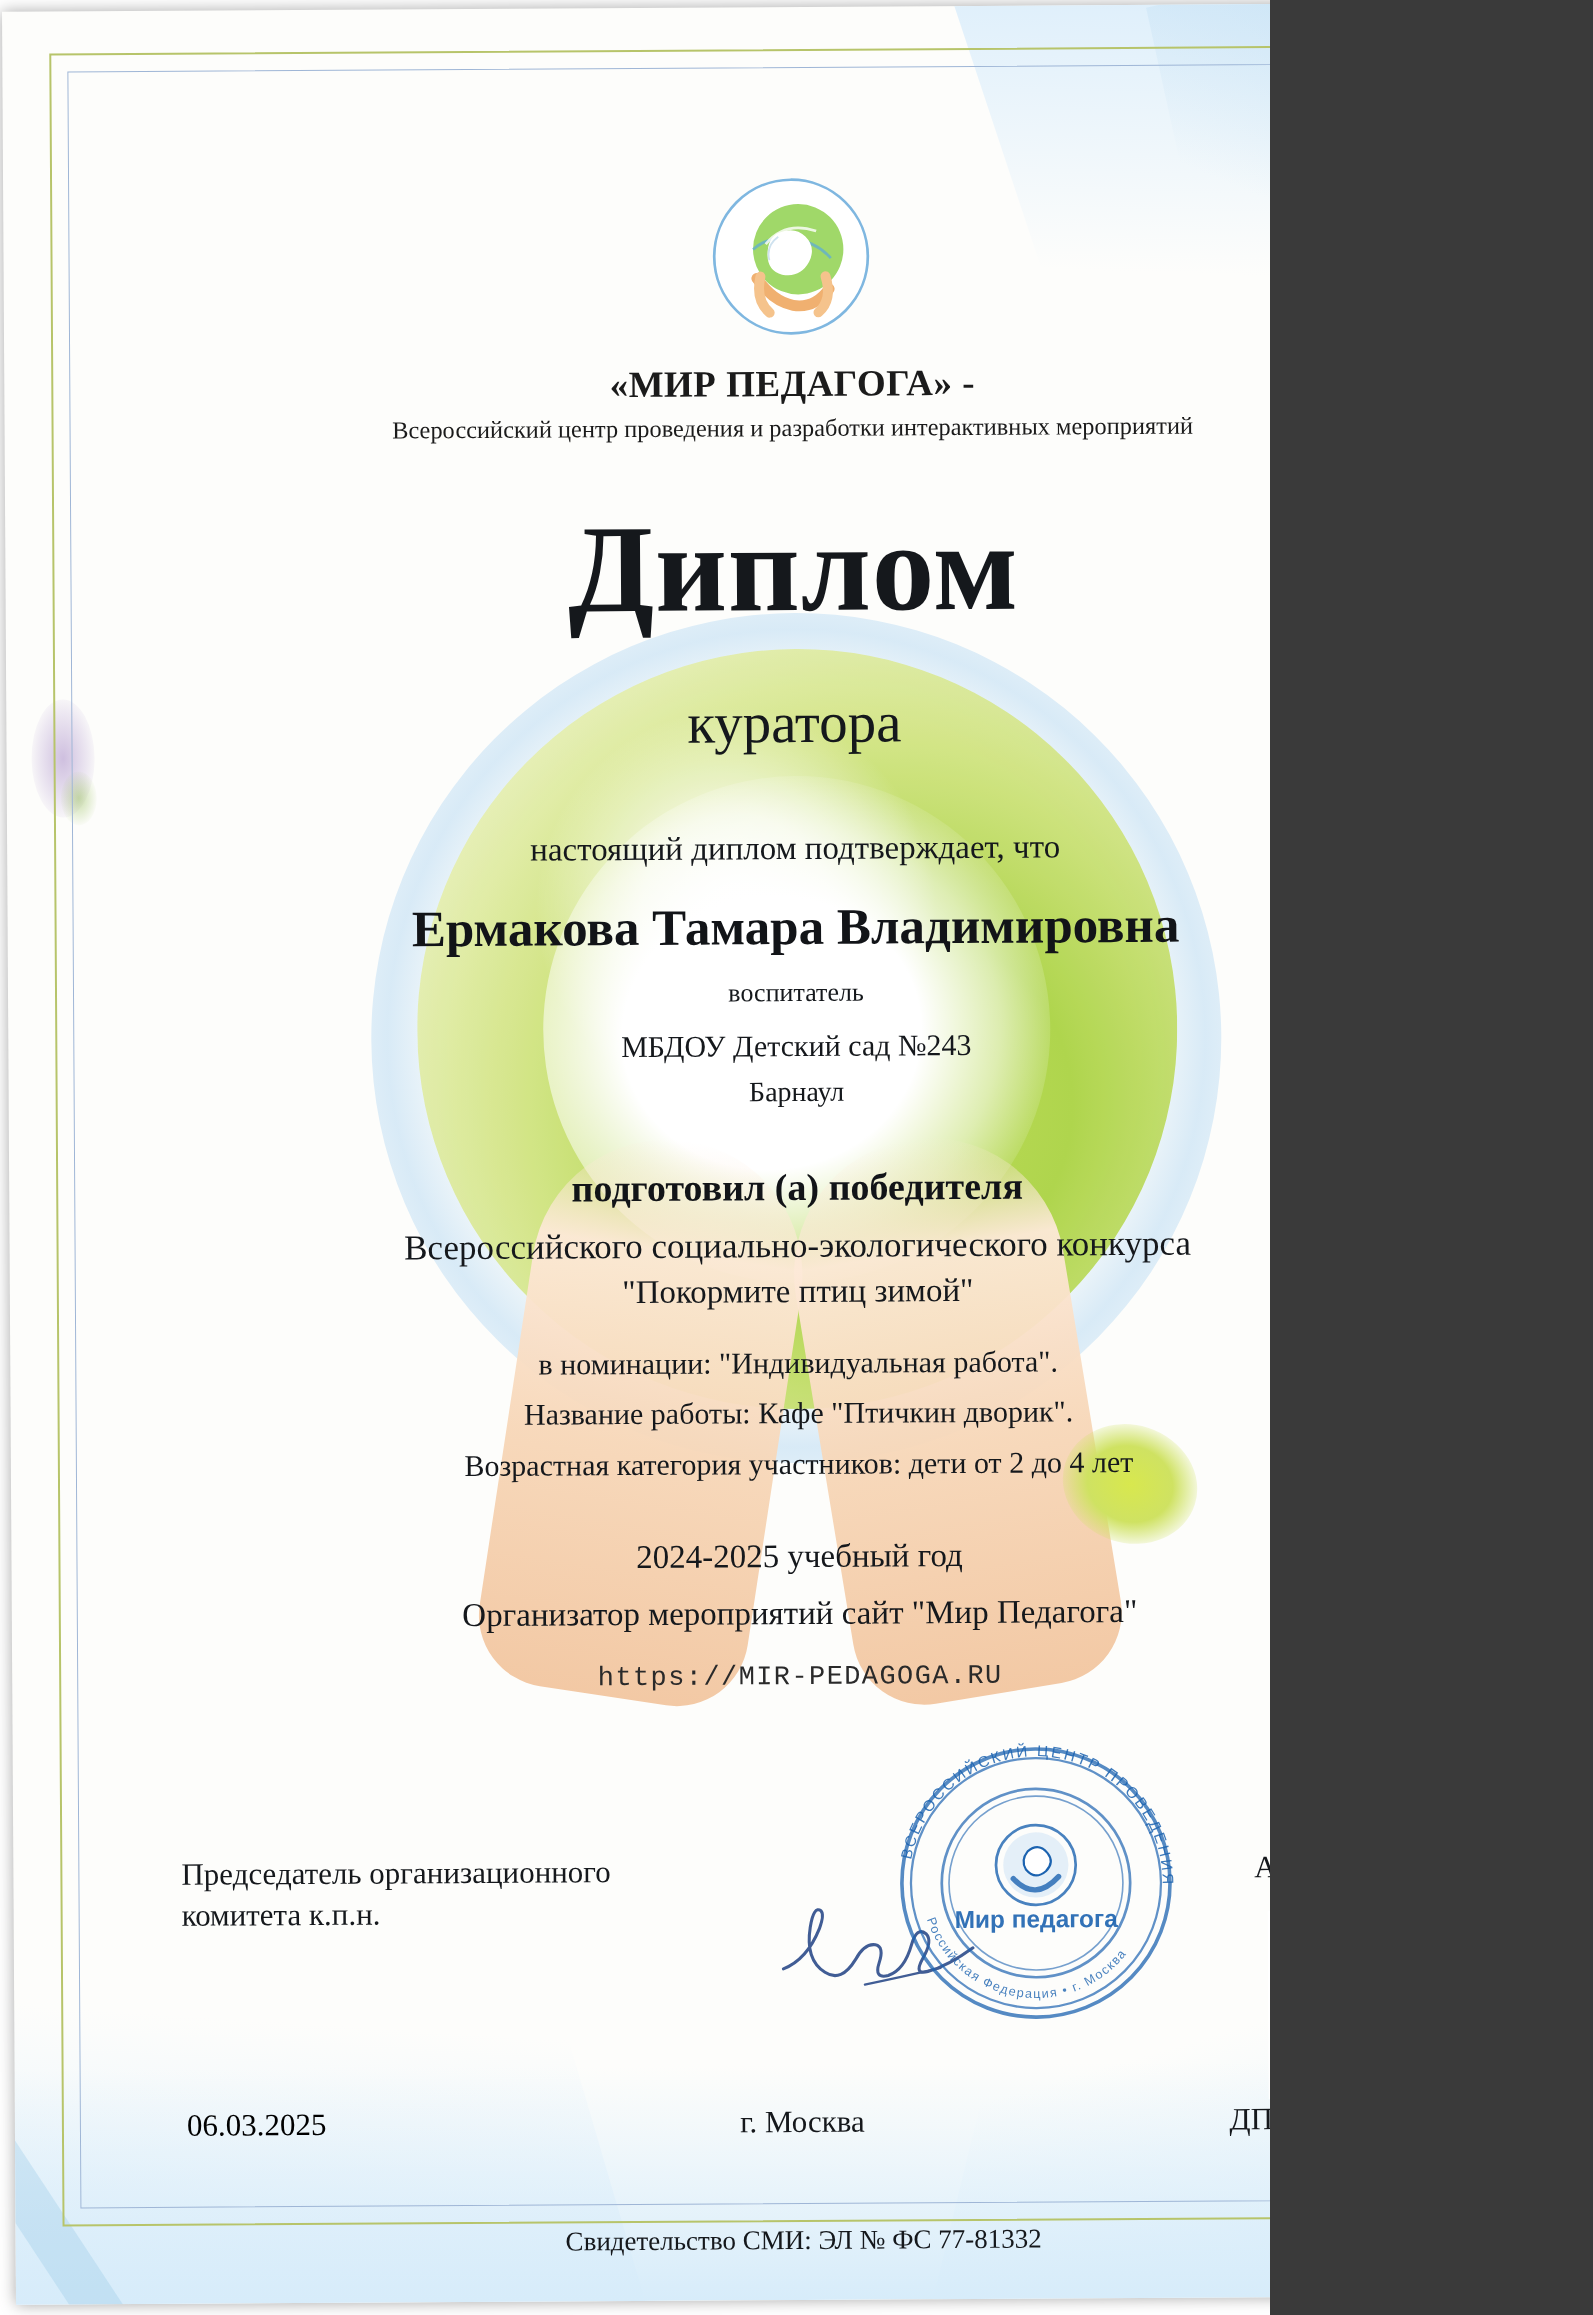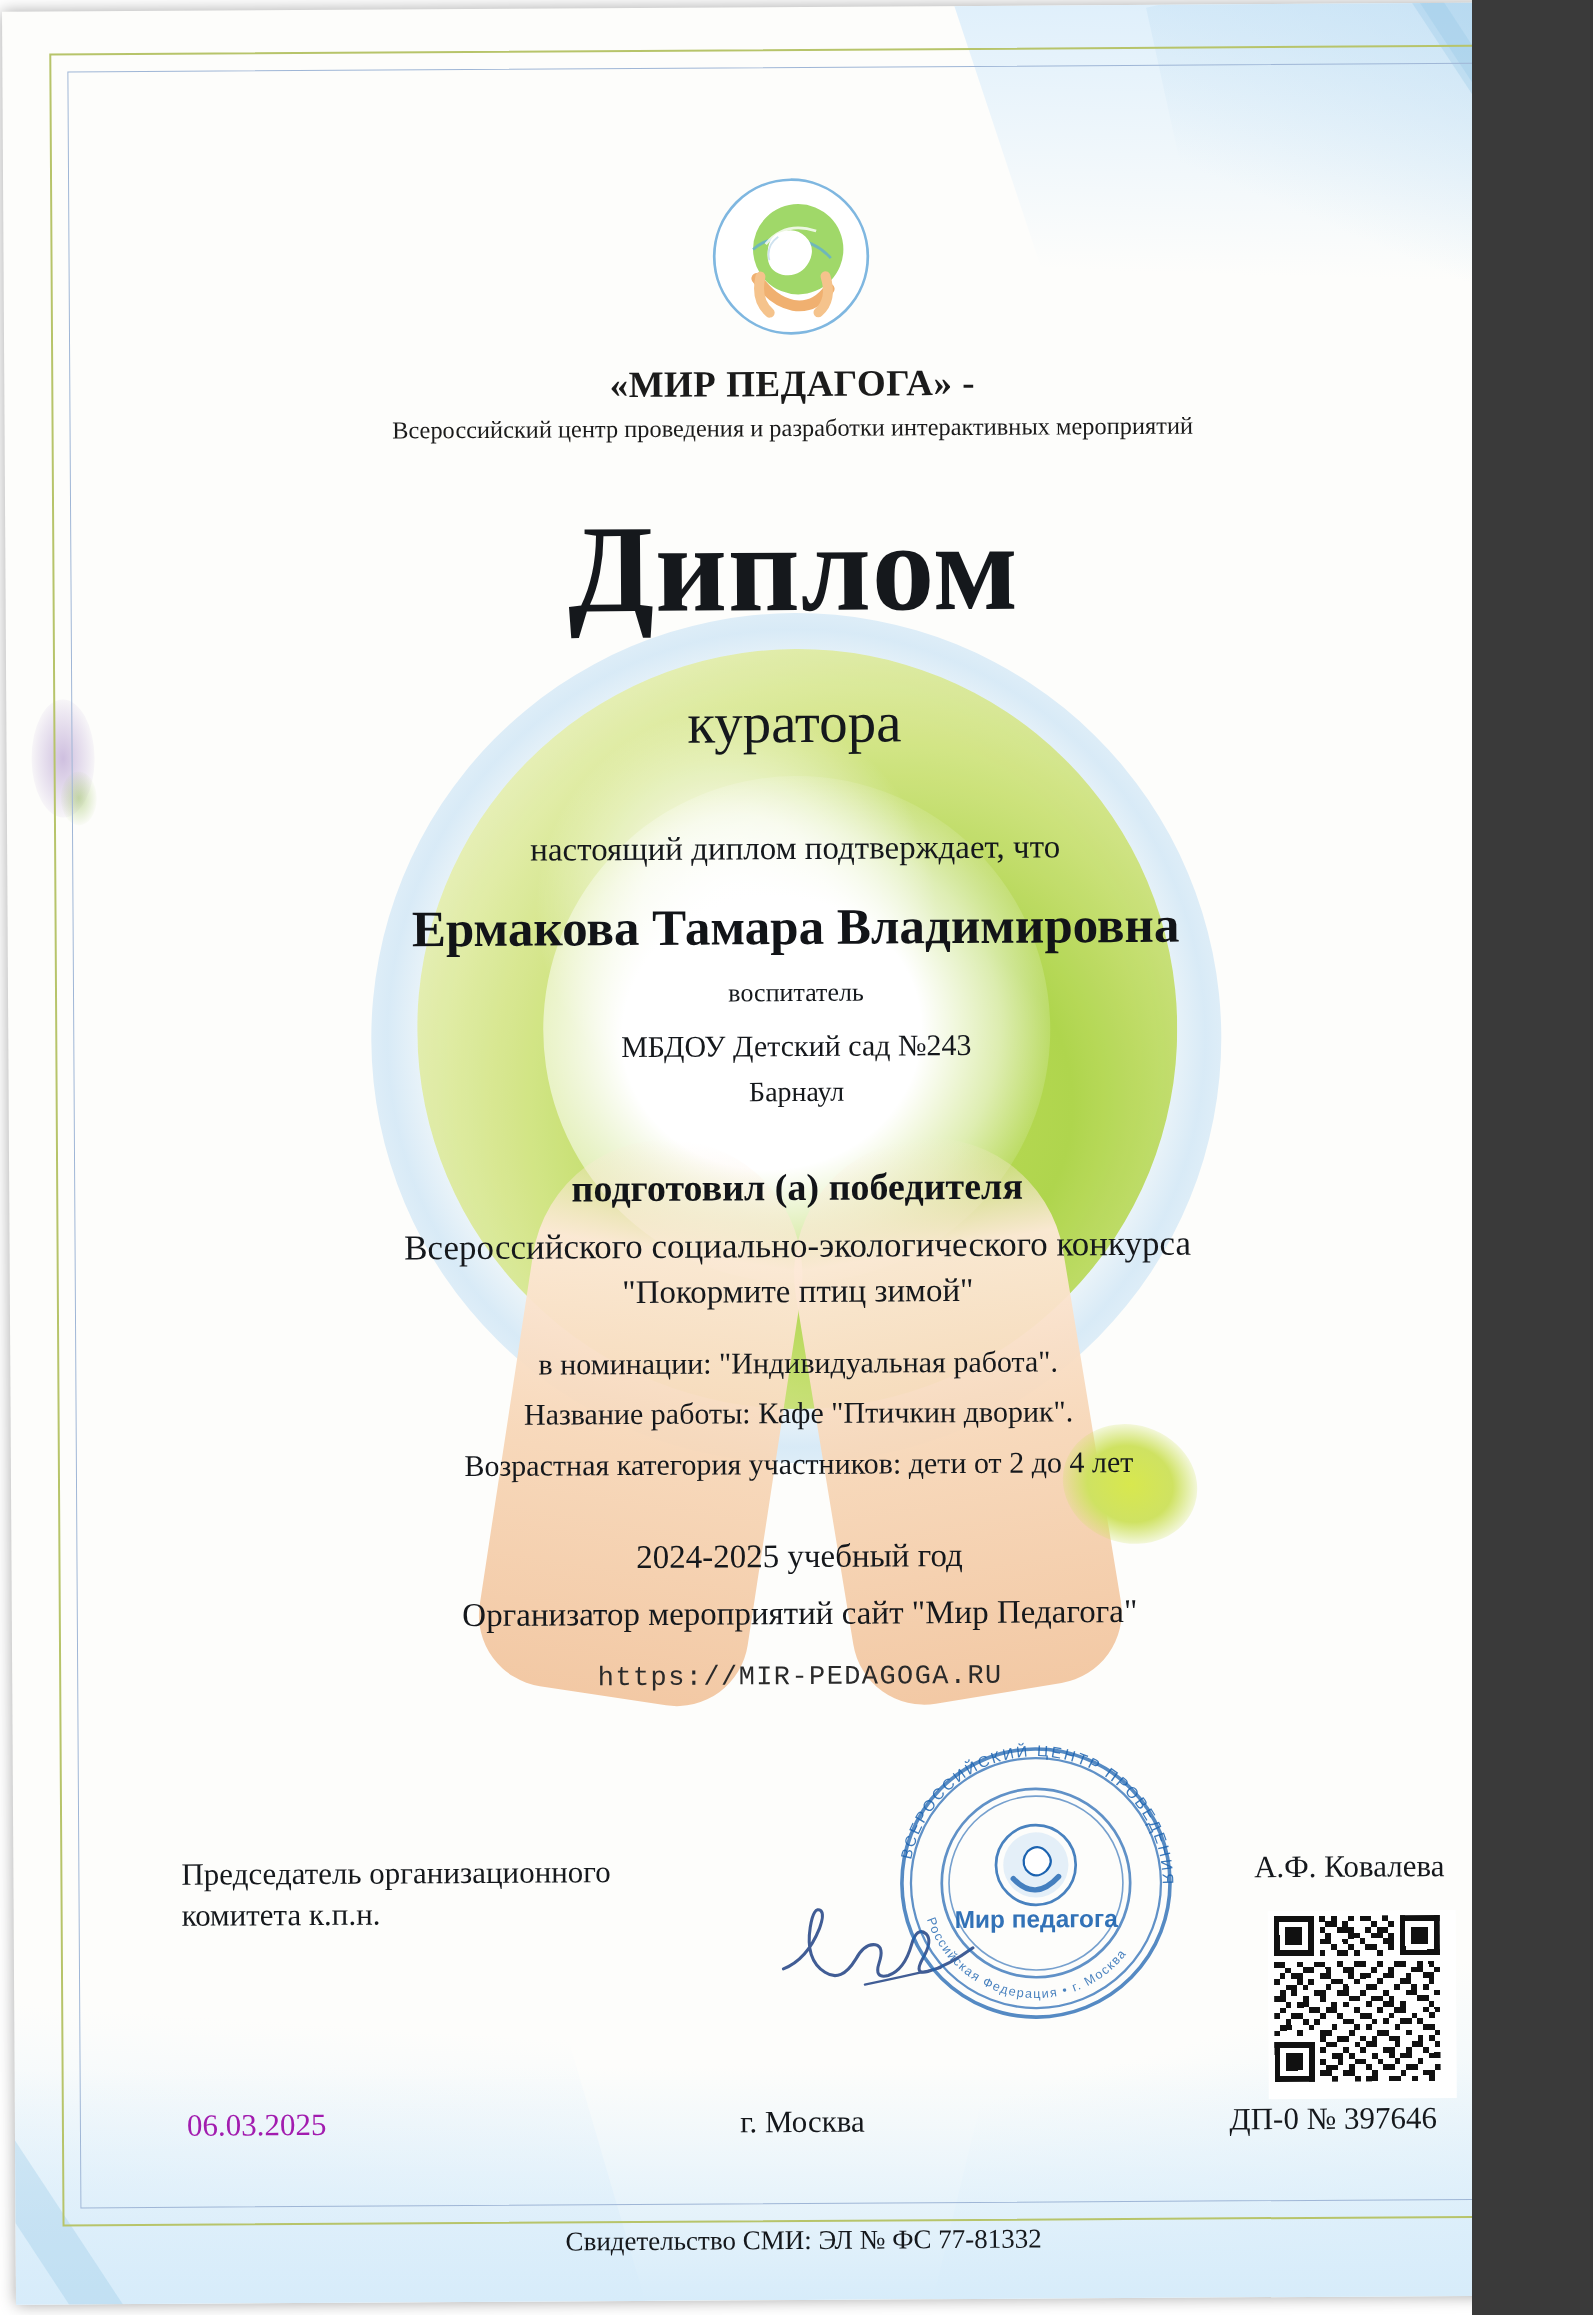--- a/index.html
+++ b/index.html
@@ -11,21 +11,21 @@
     width: 1594px;
     height: 2316px;
     overflow: hidden;
     font-family: "Liberation Serif", serif;
   }
 
   
   .page {
     position: absolute;
     left: 0; top: 0;
-    width: 1472px;
+    width: 1270px;
     height: 2316px;
     background: #ffffff;
     overflow: hidden;
   }
   .paper {
     position: absolute;
     left: 9px;
     top: 7.2px;
     width: 1576px;
     height: 2293px;
@@ -307,21 +307,21 @@
     background: #ffffff;
     padding: 5.4px;
   }
 
   
   .date {
     position: absolute;
     left: 172px;
     top: 2097px;
     font-size: 31px;
-    color: #a21caf;
+    color: #000000;
   }
   .city {
     position: absolute;
     left: 50%;
     margin-left: -109px;
     top: 2097px;
     width: 217px;
     text-align: center;
     font-size: 31px;
     color: #15181c;

